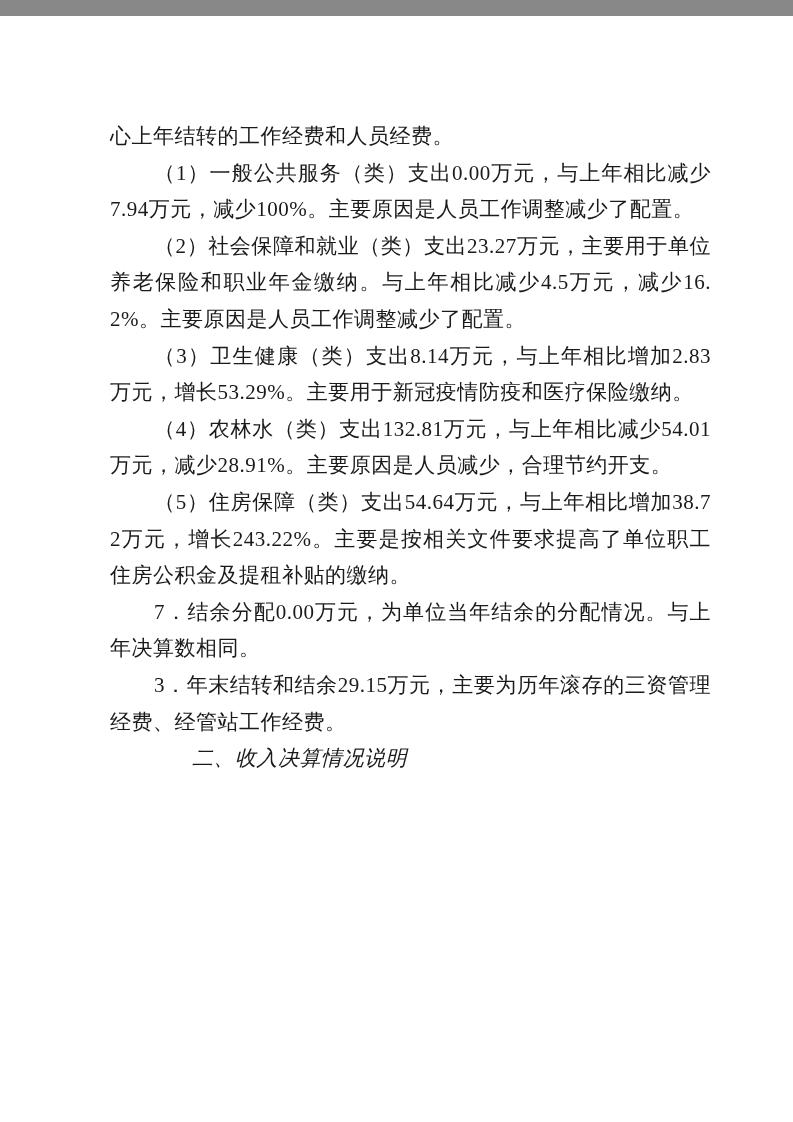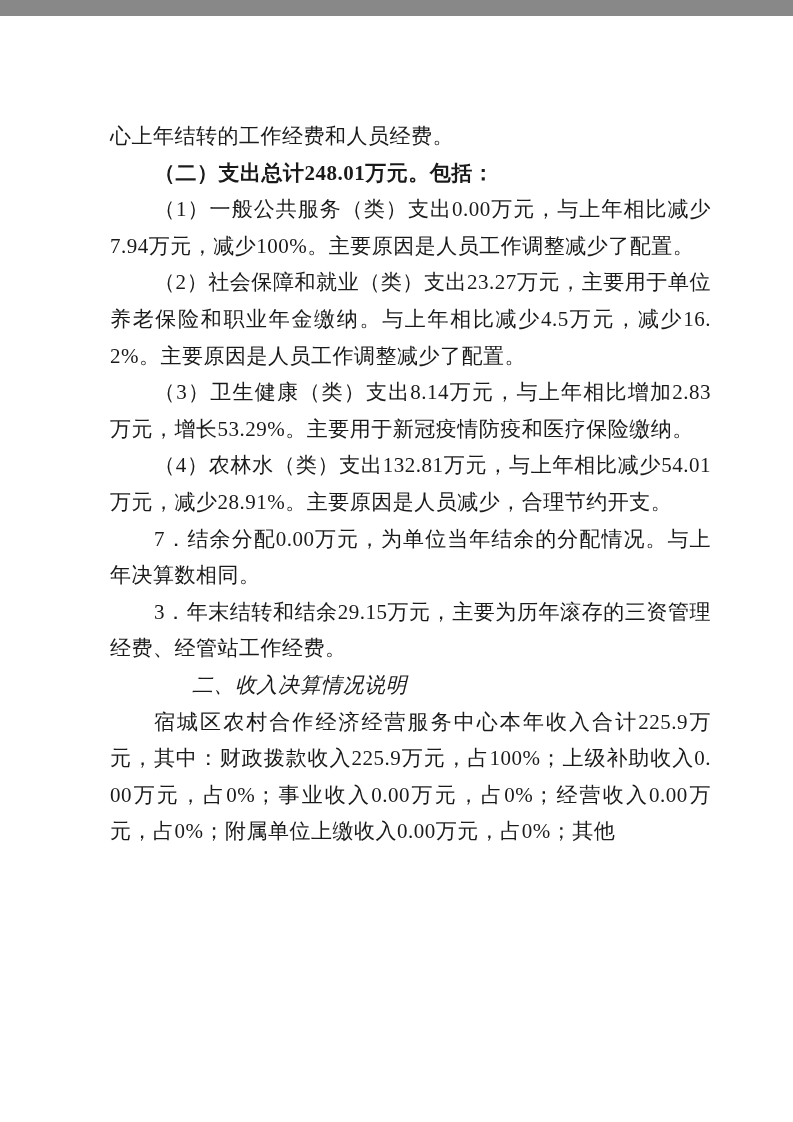--- a/index.html
+++ b/index.html
@@ -38,23 +38,22 @@
   .para-bold-heading{ text-indent: 44px; font-weight: bold; }
   .para-section-heading { text-indent: 82px; text-align: left; font-style: italic; }
 </style>
 </head>
 <body>
 
 <div class="doc-page">
   <div class="doc-content">
 
   <p class="para-continuation">心上年结转的工作经费和人员经费。</p>
-      <p class="para-bold-heading">（二）支出总计248.01万元。包括：</p>
       <p class="para-body">（1）一般公共服务（类）支出0.00万元，与上年相比减少7.94万元，减少100%。主要原因是人员工作调整减少了配置。</p>
       <p class="para-body">（2）社会保障和就业（类）支出23.27万元，主要用于单位养老保险和职业年金缴纳。与上年相比减少4.5万元，减少16.2%。主要原因是人员工作调整减少了配置。</p>
       <p class="para-body">（3）卫生健康（类）支出8.14万元，与上年相比增加2.83万元，增长53.29%。主要用于新冠疫情防疫和医疗保险缴纳。</p>
       <p class="para-body">（4）农林水（类）支出132.81万元，与上年相比减少54.01万元，减少28.91%。主要原因是人员减少，合理节约开支。</p>
+      <p class="para-body">（5）住房保障（类）支出54.64万元，与上年相比增加38.72万元，增长243.22%。主要是按相关文件要求提高了单位职工住房公积金及提租补贴的缴纳。</p>
       <p class="para-body">7．结余分配0.00万元，为单位当年结余的分配情况。与上年决算数相同。</p>
       <p class="para-body">3．年末结转和结余29.15万元，主要为历年滚存的三资管理经费、经管站工作经费。</p>
       <p class="para-section-heading">二、收入决算情况说明</p>
-      <p class="para-body">宿城区农村合作经济经营服务中心本年收入合计225.9万元，其中：财政拨款收入225.9万元，占100%；上级补助收入0.00万元，占0%；事业收入0.00万元，占0%；经营收入0.00万元，占0%；附属单位上缴收入0.00万元，占0%；其他</p>
     </div>
 </div>
 
 </body></html>

